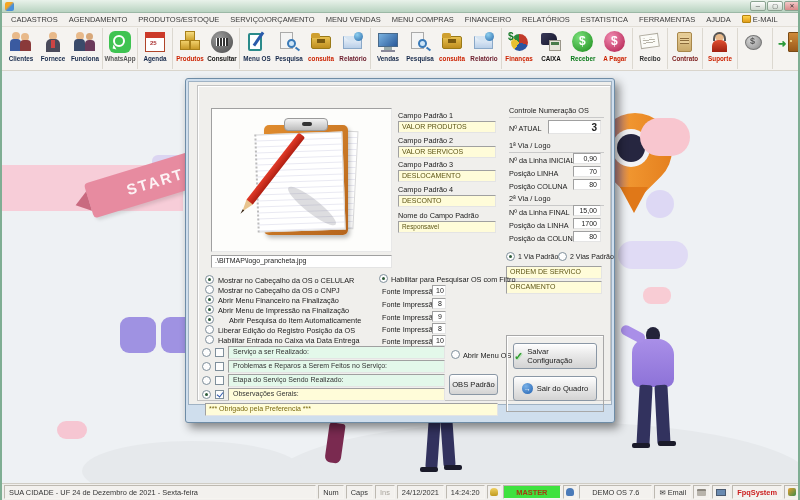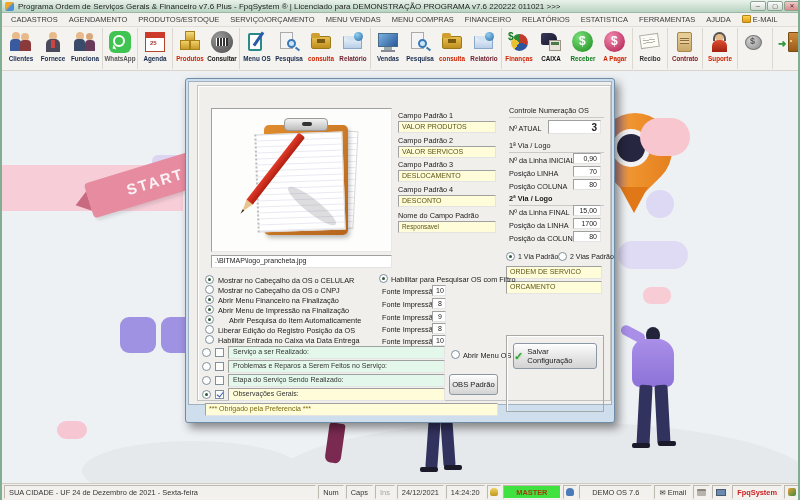--- a/index.html
+++ b/index.html
@@ -101,21 +101,20 @@
   .ribbon::before{content:"";position:absolute;left:-14px;top:8px;border-top:10px solid transparent;border-bottom:10px solid transparent;border-right:14px solid #c96a80;}
   .person-leg{position:absolute;background:#32325e;}
 </style>
 </head>
 <body>
 
 <div class="screen">
 
   <div class="titlebar">
     <div class="appicon"></div>
-    <span>Programa Ordem de Serviços Gerais &amp; Financeiro v7.6 Plus - FpqSystem ® | Licenciado para  DEMONSTRAÇÃO PROGRAMA v7.6 220222 011021 &gt;&gt;&gt;</span>
     <div class="winbtns">
       <div class="winbtn">─</div>
       <div class="winbtn">▢</div>
       <div class="winbtn close">✕</div>
     </div>
   </div>
 
   <div class="menubar">
     <span class="menuitem">CADASTROS</span>
     <span class="menuitem">AGENDAMENTO</span>
@@ -414,21 +413,21 @@
         <div class="sect" style="left:320px;top:24px;width:95px;">Controle Numeração OS</div>
         <div class="lbl" style="left:320px;top:42px;">Nº ATUAL</div>
         <div class="wfld" style="left:359px;top:38px;width:53px;height:14px;font-size:10px;font-weight:bold;">3</div>
         <div class="sect" style="left:320px;top:59px;width:95px;">1ª Via / Logo</div>
         <div class="lbl" style="left:320px;top:74px;">Nº da Linha INICIAL</div>
         <div class="wfld" style="left:384px;top:71px;width:28px;height:11px;">0,90</div>
         <div class="lbl" style="left:320px;top:87px;">Posição LINHA</div>
         <div class="wfld" style="left:384px;top:84px;width:28px;height:11px;">70</div>
         <div class="lbl" style="left:320px;top:100px;">Posição COLUNA</div>
         <div class="wfld" style="left:384px;top:97px;width:28px;height:11px;">80</div>
-        <div class="sect" style="left:320px;top:112px;width:95px;font-weight:bold;">2ª Via / Logo</div>
+        <div class="sect" style="left:320px;top:112px;width:95px;">2ª Via / Logo</div>
         <div class="lbl" style="left:320px;top:126px;">Nº da Linha FINAL</div>
         <div class="wfld" style="left:384px;top:123px;width:28px;height:11px;">15,00</div>
         <div class="lbl" style="left:320px;top:139px;">Posição da LINHA</div>
         <div class="wfld" style="left:384px;top:136px;width:28px;height:11px;">1700</div>
         <div class="lbl" style="left:320px;top:152px;">Posição da COLUNA</div>
         <div class="wfld" style="left:384px;top:149px;width:28px;height:11px;">80</div>
 
         <div class="radio on" style="left:317px;top:170px;"></div>
         <div class="lbl" style="left:329px;top:171px;font-size:7px;">1 Via Padrão</div>
         <div class="radio" style="left:369px;top:170px;"></div>
@@ -481,20 +480,24 @@
         <div class="lbl" style="left:274px;top:269px;">Abrir Menu OS</div>
         <div class="btn" style="left:260px;top:292px;width:49px;height:21px;">OBS Padrão</div>
 
         <div class="fld" style="left:16px;top:321px;width:293px;height:13px;color:#7a6a10;">*** Obrigado pela Preferencia ***</div>
 
         <div class="abs" style="left:317px;top:253px;width:98px;height:77px;border:1px solid #a8a8a8;box-shadow:inset 1px 1px 0 #fff;"></div>
         <div class="btn" style="left:324px;top:261px;width:84px;height:26px;">
           <span class="chkmark">✓</span>
           <span>Salvar Configuração</span>
         </div>
+        <div class="btn" style="left:324px;top:294px;width:84px;height:25px;">
+          <span class="goicon">→</span>
+          <span>Sair do Quadro</span>
+        </div>
       </div>
     </div>
   </div>
 
   <div class="statusbar">
     <div class="seg" style="width:372px;">SUA CIDADE - UF 24 de Dezembro de 2021 - Sexta-feira</div>
     <div class="seg">Num</div>
     <div class="seg">Caps</div>
     <div class="seg gray">Ins</div>
     <div class="seg">24/12/2021</div>

